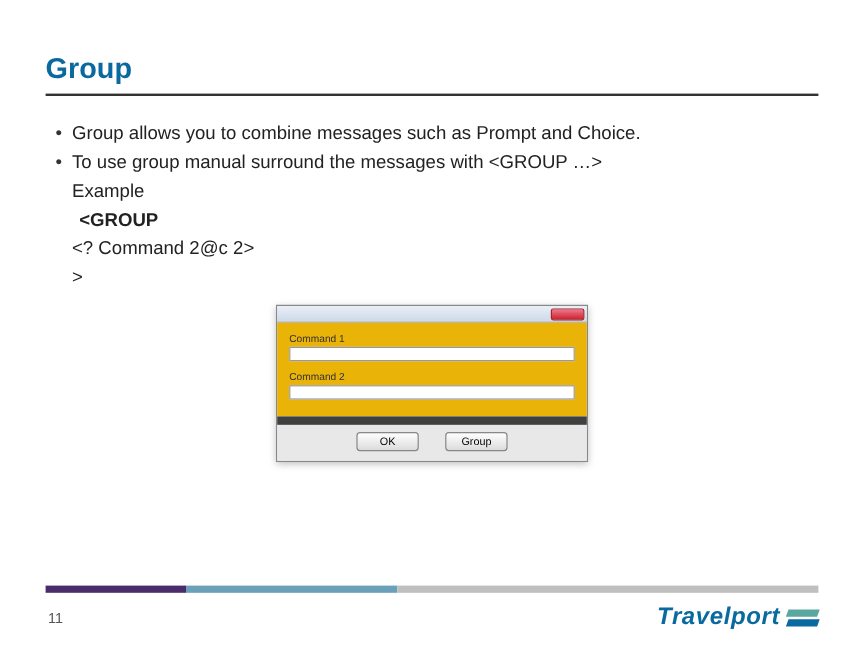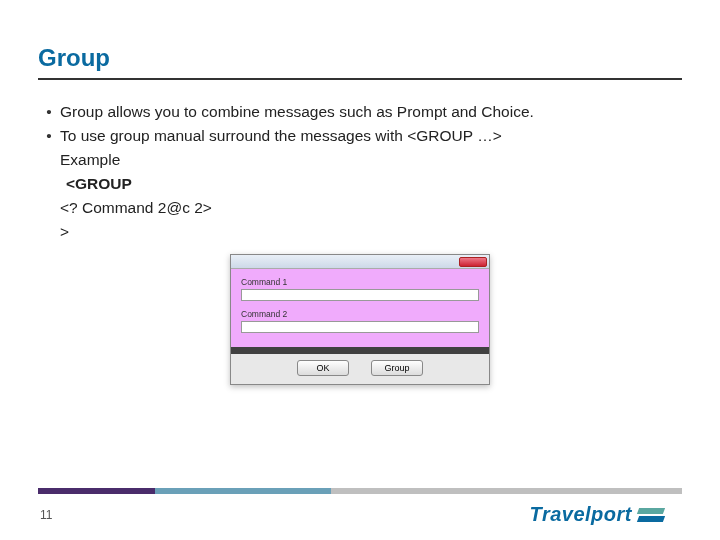--- a/index.html
+++ b/index.html
@@ -62,21 +62,21 @@
   }
   .dlg-close {
     width: 28px;
     height: 10px;
     background: linear-gradient(#e78,#c23);
     border-radius: 2px;
     border: 1px solid #a22;
   }
   .dlg-body {
     padding: 8px 10px 6px 10px;
-    background: #f0abfc;
+    background: #eab308;
   }
   .dlg-label {
     font-size: 8.5px;
     color: #333;
     margin-bottom: 2px;
   }
   .dlg-input {
     height: 12px;
     background: #fff;
     border: 1px solid #999;
@@ -117,21 +117,21 @@
   .page-num {
     position: absolute;
     left: 40px;
     bottom: 18px;
     font-size: 12px;
     color: #555;
   }
 
   .logo {
     position: absolute;
-    right: 56px;
+    right: 38px;
     bottom: 14px;
     display: flex;
     align-items: center;
     gap: 6px;
     text-align: right;
   }
   .logo-text {
     font-size: 20px;
     font-weight: bold;
     font-style: italic;

